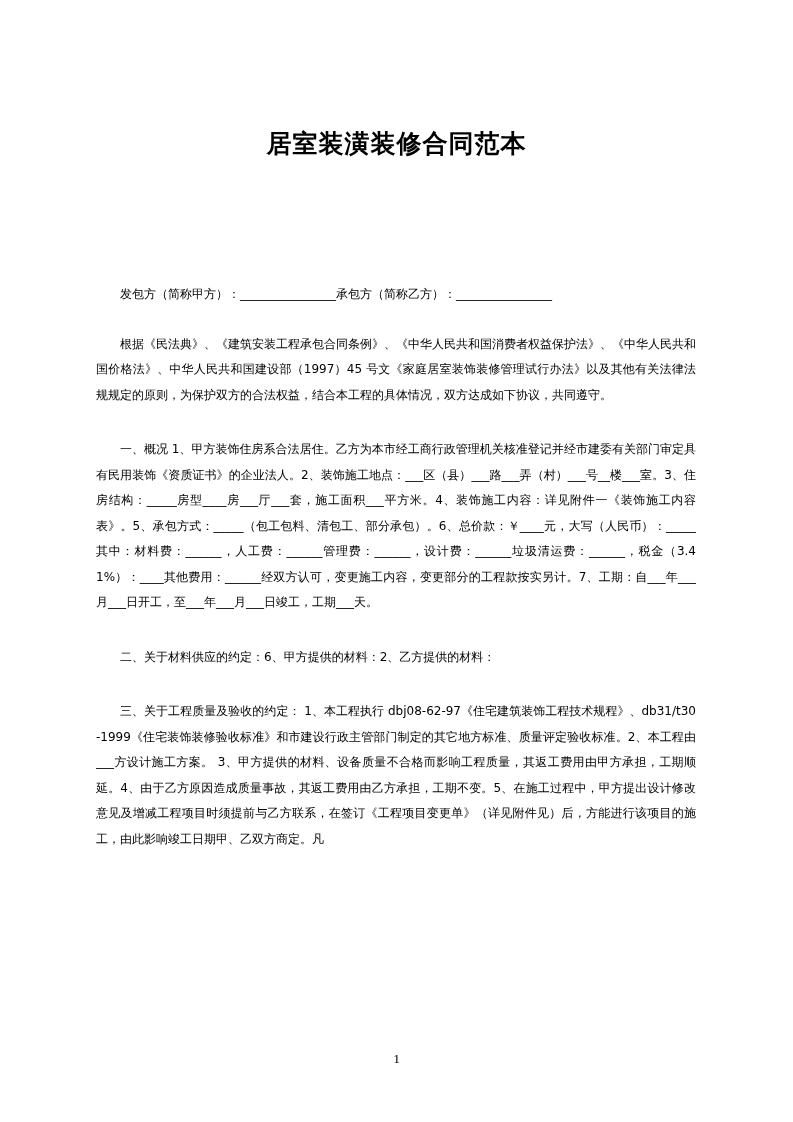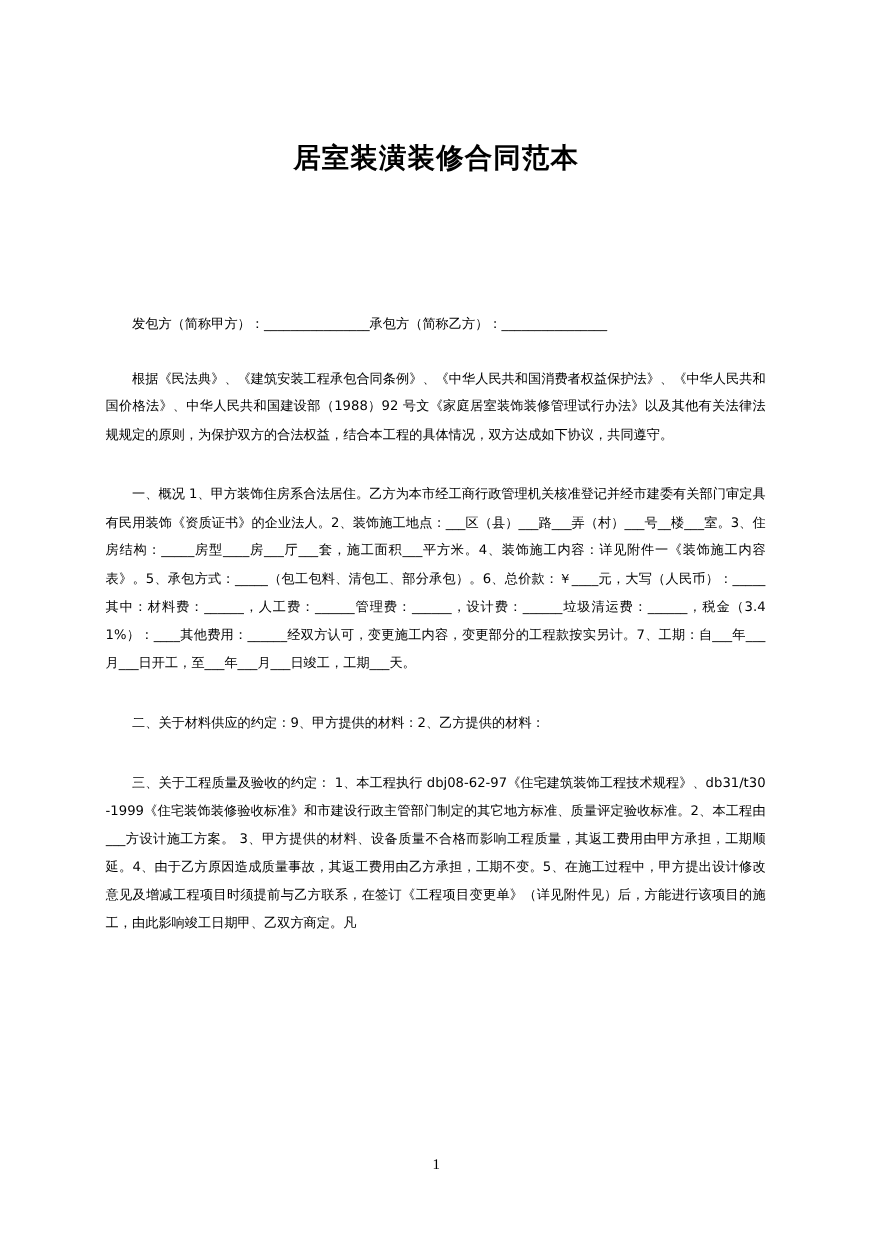--- a/index.html
+++ b/index.html
@@ -82,25 +82,25 @@
 <body>
 
 <div class="page">
 
   <div class="doc-title">居室装潢装修合同范本</div>
 
   <div class="body-region">
 
     <p class="para indent gap-parties">发包方（简称甲方）：________________承包方（简称乙方）：________________</p>
 
-    <p class="para indent gap-basis">根据《民法典》、《建筑安装工程承包合同条例》、《中华人民共和国消费者权益保护法》、《中华人民共和国价格法》、中华人民共和国建设部（1988）92 号文《家庭居室装饰装修管理试行办法》以及其他有关法律法规规定的原则，为保护双方的合法权益，结合本工程的具体情况，双方达成如下协议，共同遵守。</p>
+    <p class="para indent gap-basis">根据《民法典》、《建筑安装工程承包合同条例》、《中华人民共和国消费者权益保护法》、《中华人民共和国价格法》、中华人民共和国建设部（1997）45 号文《家庭居室装饰装修管理试行办法》以及其他有关法律法规规定的原则，为保护双方的合法权益，结合本工程的具体情况，双方达成如下协议，共同遵守。</p>
 
     <p class="para indent gap-overview">一、概况 1、甲方装饰住房系合法居住。乙方为本市经工商行政管理机关核准登记并经市建委有关部门审定具有民用装饰《资质证书》的企业法人。2、装饰施工地点：___区（县）___路___弄（村）___号__楼___室。3、住房结构：_____房型____房___厅___套，施工面积___平方米。4、装饰施工内容：详见附件一《装饰施工内容表》。5、承包方式：_____（包工包料、清包工、部分承包）。6、总价款：￥____元，大写（人民币）：_____其中：材料费：______，人工费：______管理费：______，设计费：______垃圾清运费：______，税金（3.41%）：____其他费用：______经双方认可，变更施工内容，变更部分的工程款按实另计。7、工期：自___年___月___日开工，至___年___月___日竣工，工期___天。</p>
 
-    <p class="para indent gap-materials">二、关于材料供应的约定：9、甲方提供的材料：2、乙方提供的材料：</p>
+    <p class="para indent gap-materials">二、关于材料供应的约定：6、甲方提供的材料：2、乙方提供的材料：</p>
 
     <p class="para indent">三、关于工程质量及验收的约定： 1、本工程执行 dbj08-62-97《住宅建筑装饰工程技术规程》、db31/t30-1999《住宅装饰装修验收标准》和市建设行政主管部门制定的其它地方标准、质量评定验收标准。2、本工程由___方设计施工方案。 3、甲方提供的材料、设备质量不合格而影响工程质量，其返工费用由甲方承担，工期顺延。4、由于乙方原因造成质量事故，其返工费用由乙方承担，工期不变。5、在施工过程中，甲方提出设计修改意见及增减工程项目时须提前与乙方联系，在签订《工程项目变更单》（详见附件见）后，方能进行该项目的施工，由此影响竣工日期甲、乙双方商定。凡</p>
 
   </div>
 
   <div class="page-number">1</div>
 
 </div>
 
 </body></html>

